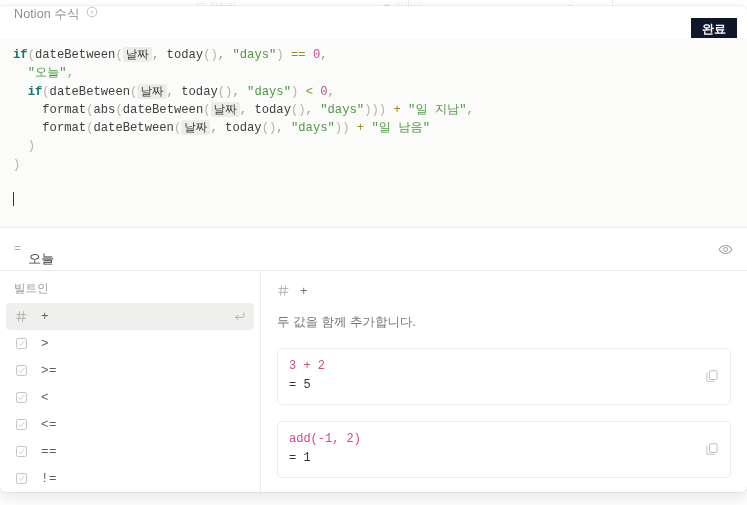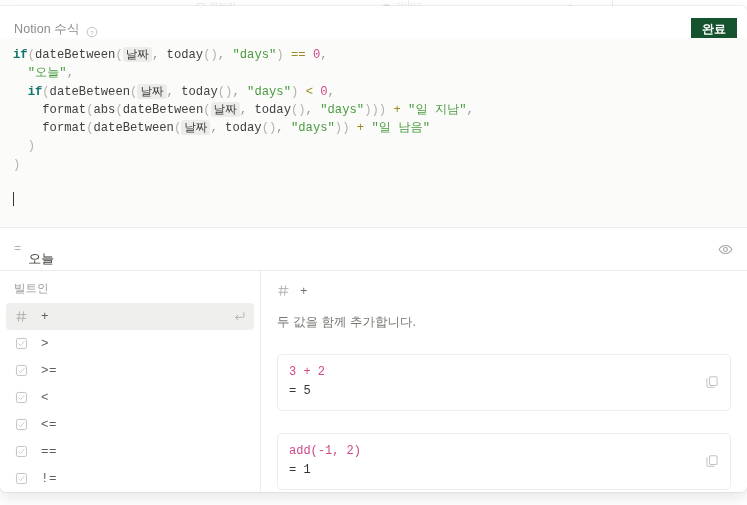--- a/index.html
+++ b/index.html
@@ -54,39 +54,39 @@
     display: flex;
     flex-direction: column;
   }
 
   
   .modal-head {
     position: relative;
     height: 32px;
     flex: none;
     display: flex;
-    align-items: flex-end;
+    align-items: flex-start;
     padding: 0 4px 0 14px;
   }
   .head-title {
     font-size: 12.5px;
     color: #8d8d8b;
     letter-spacing: .1px;
   }
   .help-icon {
     margin-left: 6px;
     width: 12px; height: 12px;
     display: inline-flex;
     align-items: center; justify-content: center;
   }
   .done-btn {
     position: absolute;
     right: 10px;
     top: 12px;
-    background: #14532d;
+    background: #0f172a;
     color: #ffffff;
     font-size: 12px;
     font-weight: 600;
     border: none;
     border-radius: 0;
     padding: 4px 11px 5px;
     cursor: pointer;
     line-height: 1.25;
   }
 
@@ -231,21 +231,21 @@
     letter-spacing: .4px;
   }
   .detail-desc {
     margin-top: 12px;
     font-size: 12.5px;
     color: #787772;
     line-height: 1.5;
   }
   .example {
     position: relative;
-    margin-top: 22px;
+    margin-top: 16px;
     border: 1px solid #ededec;
     border-radius: 5px;
     padding: 8px 34px 9px 11px;
     font-family: "Liberation Mono", monospace;
     font-size: 12px;
     line-height: 19px;
   }
   .ex-code { color: #d0488c; }
   .ex-res { color: #37352f; }
   .copy-icon {

